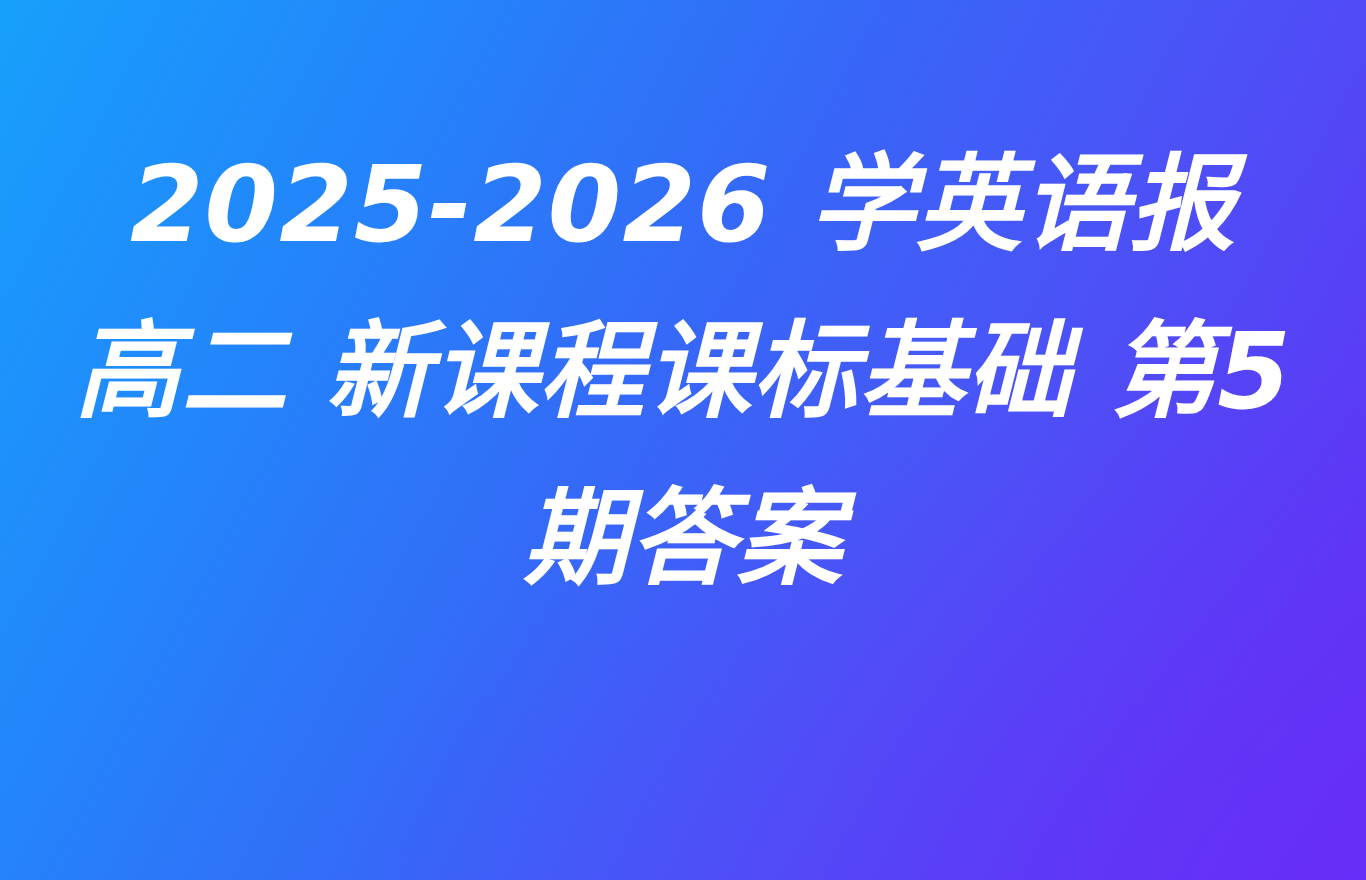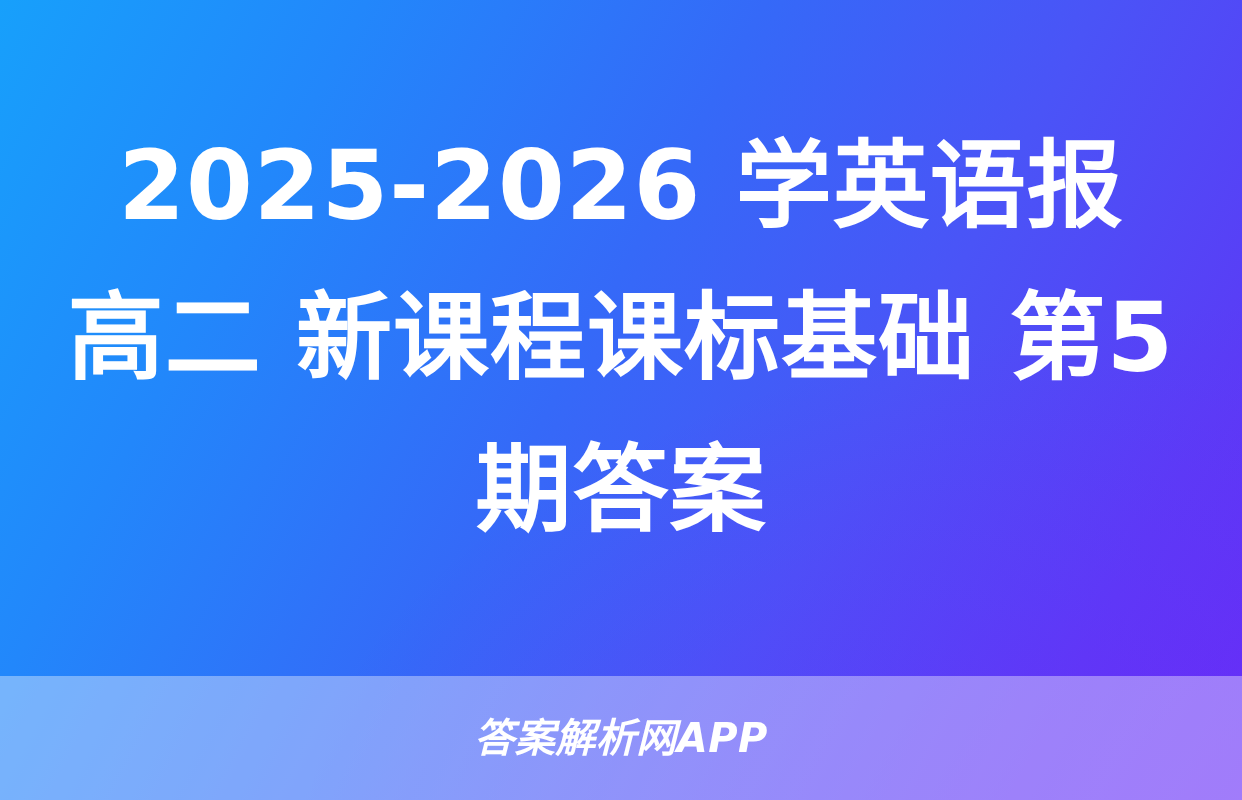--- a/index.html
+++ b/index.html
@@ -61,20 +61,21 @@
   .headline {
     width: 1120px;
     margin: 0;
     padding: 0;
     text-align: center;
     color: #ffffff;
     font-family: "DejaVu Sans", "Liberation Sans", sans-serif;
     font-size: 96px;
     line-height: 152px;
     font-weight: 700;
+    font-style: italic;
     letter-spacing: 1px;
     word-break: break-word;
     text-rendering: optimizeLegibility;
   }
 
   
   .footer-band {
     position: absolute;
     left: 0;
     top: 676px;
@@ -101,17 +102,14 @@
 </style>
 </head>
 <body>
 
 <div class="poster">
 
   <div class="headline-area">
     <h1 class="headline">2025-2026 学英语报 高二 新课程课标基础 第5期答案</h1>
   </div>
 
-  <div class="footer-band">
-    <p class="footer-brand">答案解析网APP</p>
-  </div>
 
 </div>
 
 </body></html>

